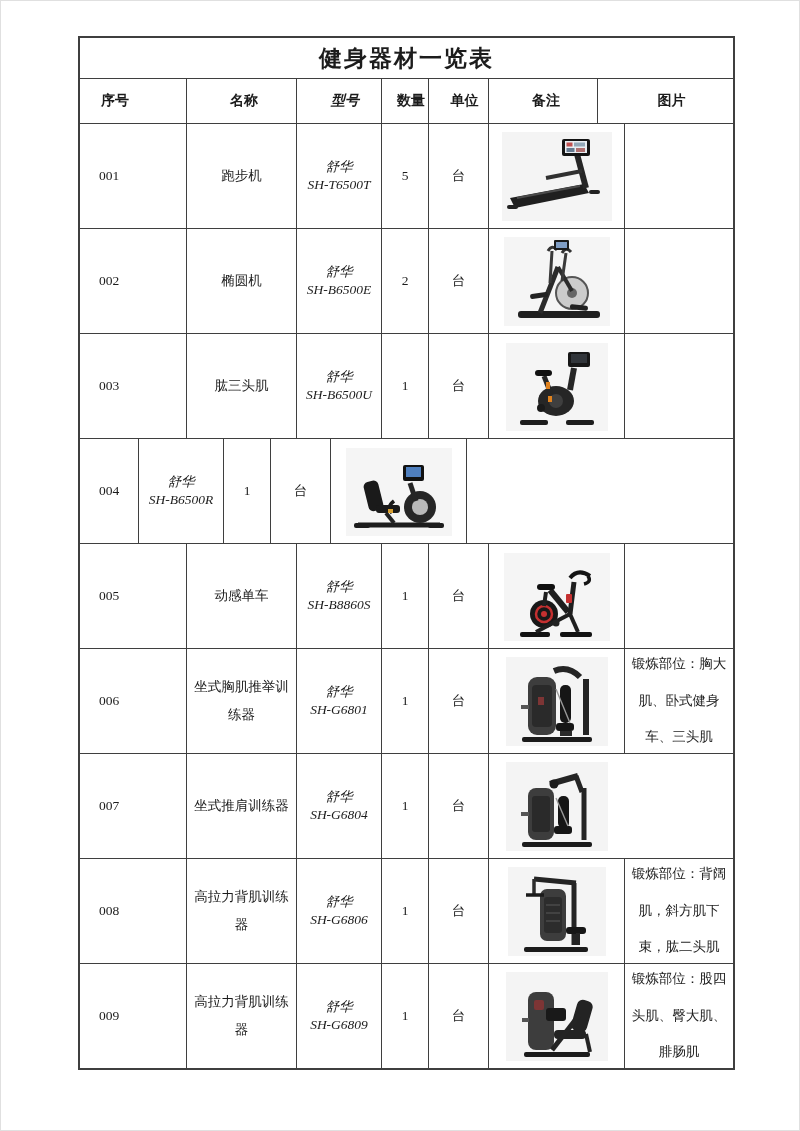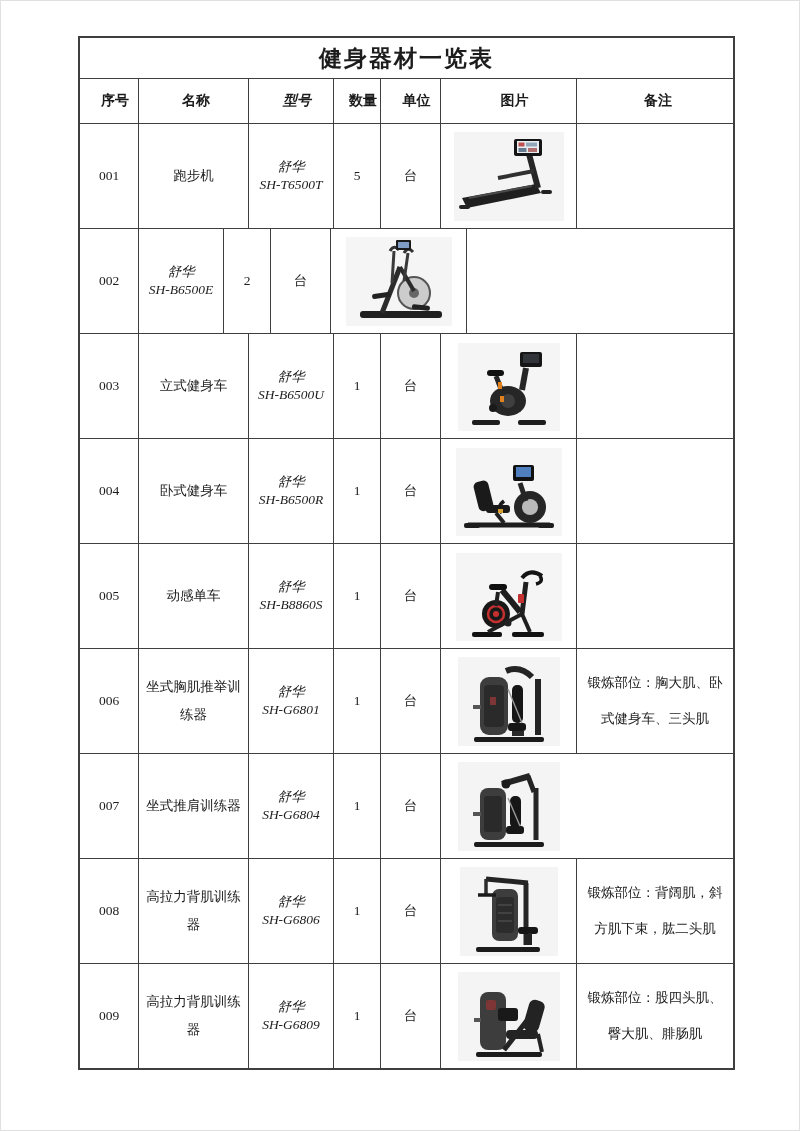--- a/index.html
+++ b/index.html
@@ -36,21 +36,21 @@
     font-size: 13.5px;
     line-height: 2.1;
     border-left: 1.5px solid #3f3f3f;
     overflow: hidden;
   }
   .cell:first-child { border-left: none; }
   .hdr .cell { font-weight: bold; font-size: 14px; padding-left: 12px; }
   .hdr { height: 45px; }
   .data-row { height: 105px; }
   .c1 { width: 58px; }
-  .c2 { width: 110px; padding: 0 7px; }
+  .c2 { width: 110px; padding: 0 7px; margin-left: 48px; }
   .c3 { width: 85px; font-style: italic; }
   .c4 { width: 47px; }
   .c5 { width: 60px; }
   .c6 { width: 136px; }
   .c7 { flex: 1; padding: 0 6px; line-height: 2.7; }
   .model-cell { gap: 1px; line-height: 1.2; }
   .photo { display: block; }
 </style>
 </head>
 <body>
@@ -59,22 +59,22 @@
   <div class="tbl">
 
     <div class="title-row">健身器材一览表</div>
 
     <div class="row hdr">
       <div class="cell c1">序号</div>
       <div class="cell c2">名称</div>
       <div class="cell c3">型号</div>
       <div class="cell c4">数量</div>
       <div class="cell c5">单位</div>
+      <div class="cell c7" style="line-height:2.1">备注</div>
       <div class="cell c6">图片</div>
-      <div class="cell c7" style="line-height:2.1">备注</div>
     </div>
 
     <div class="row data-row">
       <div class="cell c1">001</div>
       <div class="cell c2">跑步机</div>
       <div class="cell c3 model-cell">
         <span>舒华</span>
         <span>SH-T6500T</span>
       </div>
       <div class="cell c4">5</div>
@@ -94,20 +94,21 @@
           <rect x="82" y="20" width="9" height="4" fill="#b07070"></rect>
           <rect x="13" y="77" width="11" height="4" rx="2" fill="#222"></rect>
           <rect x="95" y="62" width="11" height="4" rx="2" fill="#222"></rect>
         </svg>
       </div>
       <div class="cell c7"></div>
     </div>
 
     <div class="row data-row">
       <div class="cell c1">002</div>
+      <div class="cell c2">椭圆机</div>
       <div class="cell c3 model-cell">
         <span>舒华</span>
         <span>SH-B6500E</span>
       </div>
       <div class="cell c4">2</div>
       <div class="cell c5">台</div>
       <div class="cell c6">
         <svg class="photo" width="126" height="97" viewBox="0 0 126 97" aria-label="elliptical-photo">
           <rect x="10" y="4" width="106" height="89" fill="#f5f5f5"></rect>
           <rect x="24" y="78" width="82" height="7" rx="3" fill="#202020"></rect>
@@ -123,21 +124,21 @@
           <rect x="62" y="9" width="11" height="6" fill="#7f9dc4"></rect>
           <rect x="36" y="60" width="18" height="5" rx="2" fill="#222" transform="rotate(-8 45 62)"></rect>
           <rect x="76" y="72" width="18" height="5" rx="2" fill="#222" transform="rotate(6 85 74)"></rect>
         </svg>
       </div>
       <div class="cell c7"></div>
     </div>
 
     <div class="row data-row">
       <div class="cell c1">003</div>
-      <div class="cell c2">立式健身车</div>
+      <div class="cell c2">肱三头肌</div>
       <div class="cell c3 model-cell">
         <span>舒华</span>
         <span>SH-B6500U</span>
       </div>
       <div class="cell c4">1</div>
       <div class="cell c5">台</div>
       <div class="cell c6">
         <svg class="photo" width="126" height="97" viewBox="0 0 126 97" aria-label="upright-bike-photo">
           <rect x="12" y="5" width="102" height="88" fill="#f5f5f5"></rect>
           <rect x="26" y="82" width="28" height="5" rx="2" fill="#1d1d1d"></rect>
@@ -152,21 +153,20 @@
           <rect x="52" y="44" width="4" height="7" fill="#e0821e"></rect>
           <rect x="54" y="58" width="4" height="6" fill="#e0821e"></rect>
           <circle cx="47" cy="70" r="4" fill="#1a1a1a"></circle>
         </svg>
       </div>
       <div class="cell c7"></div>
     </div>
 
     <div class="row data-row">
       <div class="cell c1">004</div>
-      <div class="cell c2">卧式健身车</div>
       <div class="cell c3 model-cell">
         <span>舒华</span>
         <span>SH-B6500R</span>
       </div>
       <div class="cell c4">1</div>
       <div class="cell c5">台</div>
       <div class="cell c6">
         <svg class="photo" width="126" height="97" viewBox="0 0 126 97" aria-label="recumbent-bike-photo">
           <rect x="10" y="5" width="106" height="88" fill="#f5f5f5"></rect>
           <path d="M22,82 L104,82" stroke="#1d1d1d" stroke-width="5" fill="none"></path>

